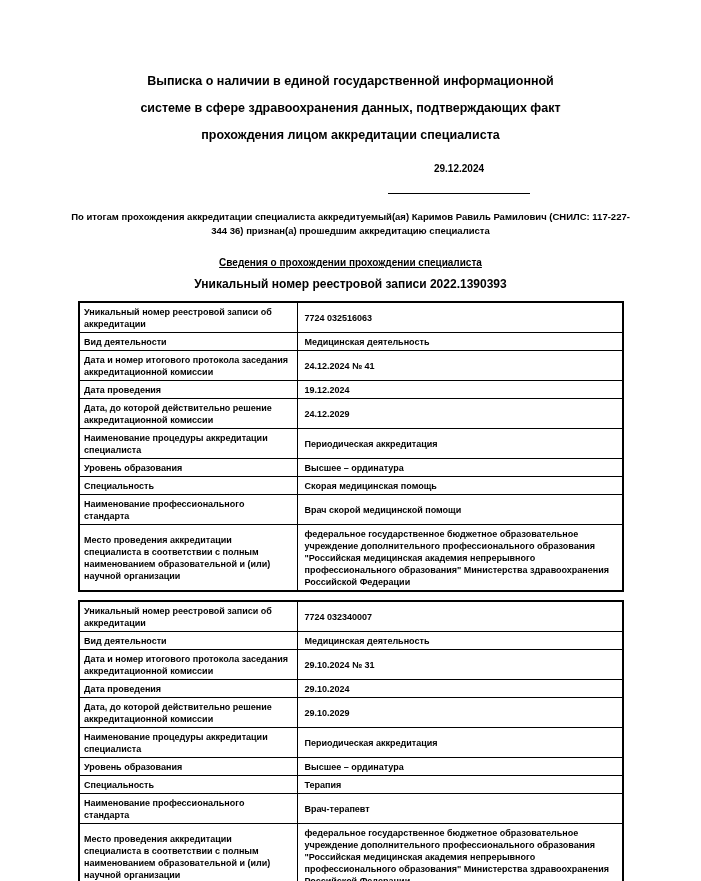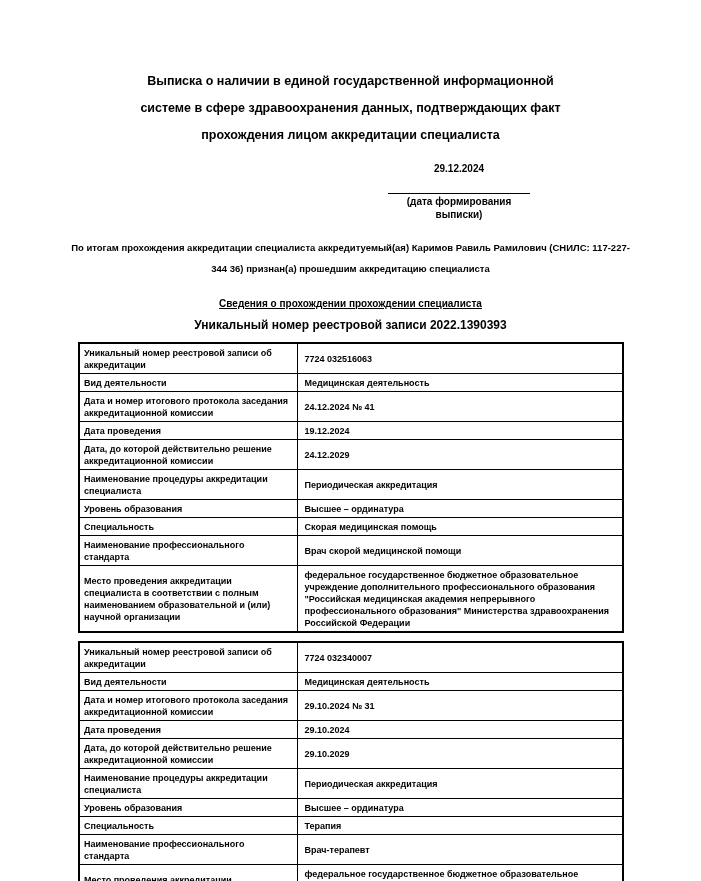--- a/index.html
+++ b/index.html
@@ -40,21 +40,21 @@
   }
   .date-caption {
     display: block;
     padding-top: 1px;
   }
   .intro {
     margin: 16px auto 0 auto;
     width: 620px;
     text-align: center;
     font-size: 9.5px;
-    line-height: 21px;
+    line-height: 14px;
     white-space: pre-line;
   }
   .section-heading {
     margin-top: 19px;
     text-align: center;
     font-size: 10px;
     text-decoration: underline;
   }
   .record-heading {
     margin-top: 9px;
@@ -90,21 +90,20 @@
 <body>
 
 <div class="page">
 
   <div class="doc-title">Выписка о наличии в единой государственной информационной
 системе в сфере здравоохранения данных, подтверждающих факт
 прохождения лицом аккредитации специалиста</div>
 
   <div class="date-block">
     <span class="date-value">29.12.2024</span>
-    <span class="date-caption">(дата формирования выписки)</span>
   </div>
 
   <div class="intro">По итогам прохождения аккредитации специалиста аккредитуемый(ая) Каримов Равиль Рамилович (СНИЛС: 117-227-
 344 36) признан(а) прошедшим аккредитацию специалиста</div>
 
   <div class="section-heading">Сведения о прохождении прохождении специалиста</div>
 
   <div class="record-heading">Уникальный номер реестровой записи 2022.1390393</div>
 
   <table class="acc-table">

